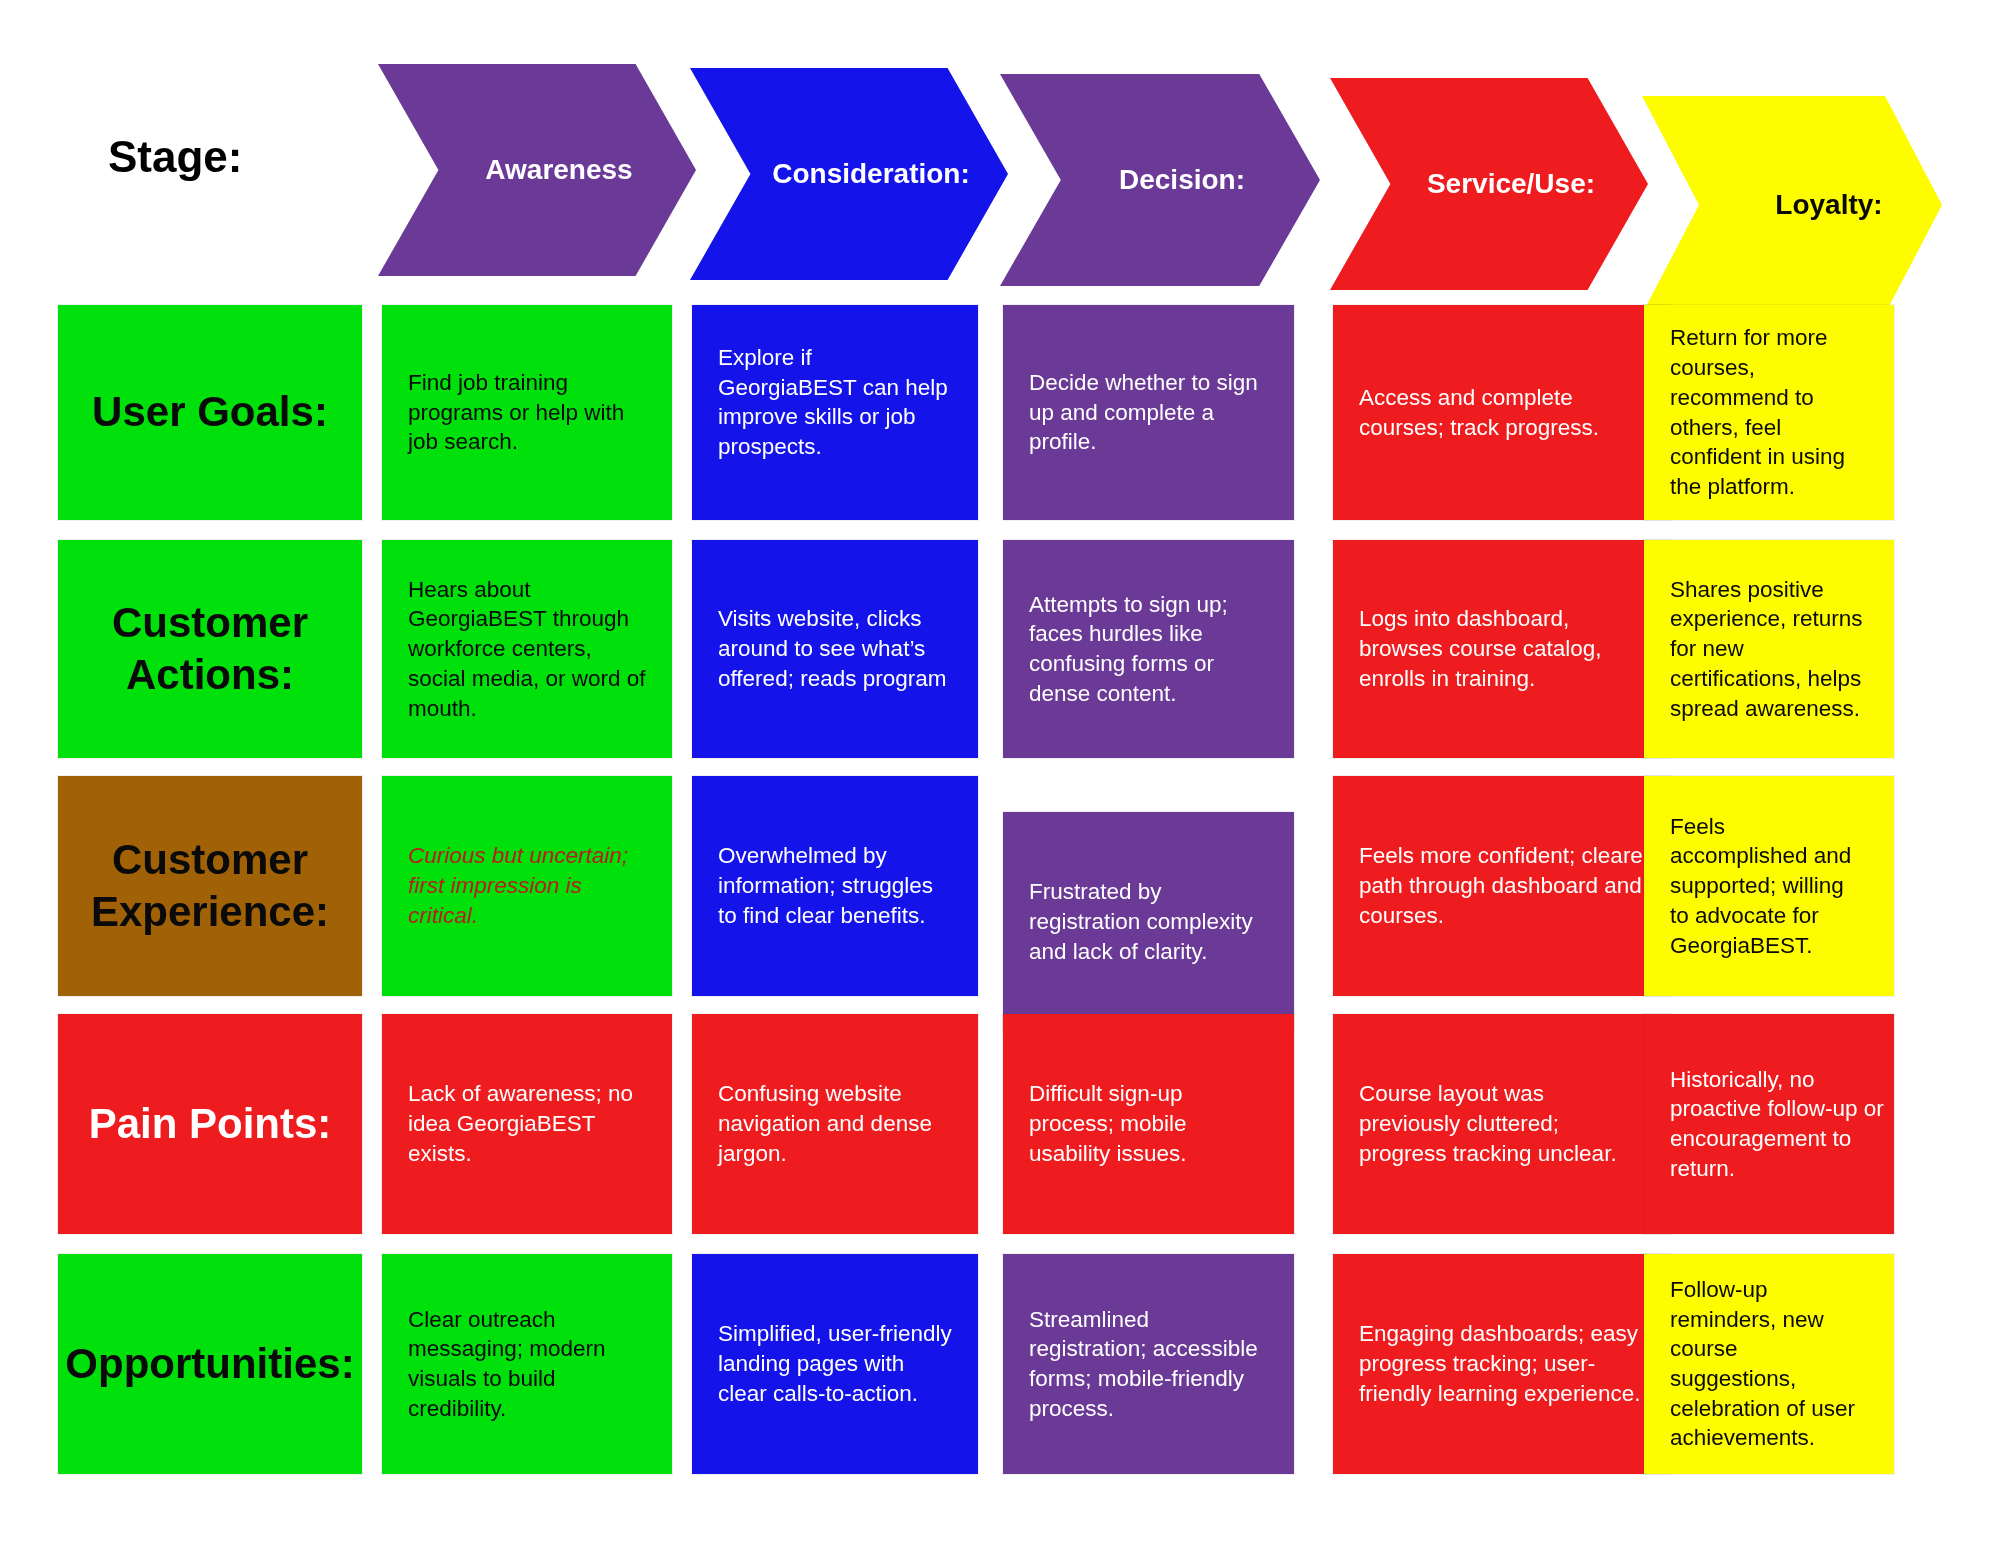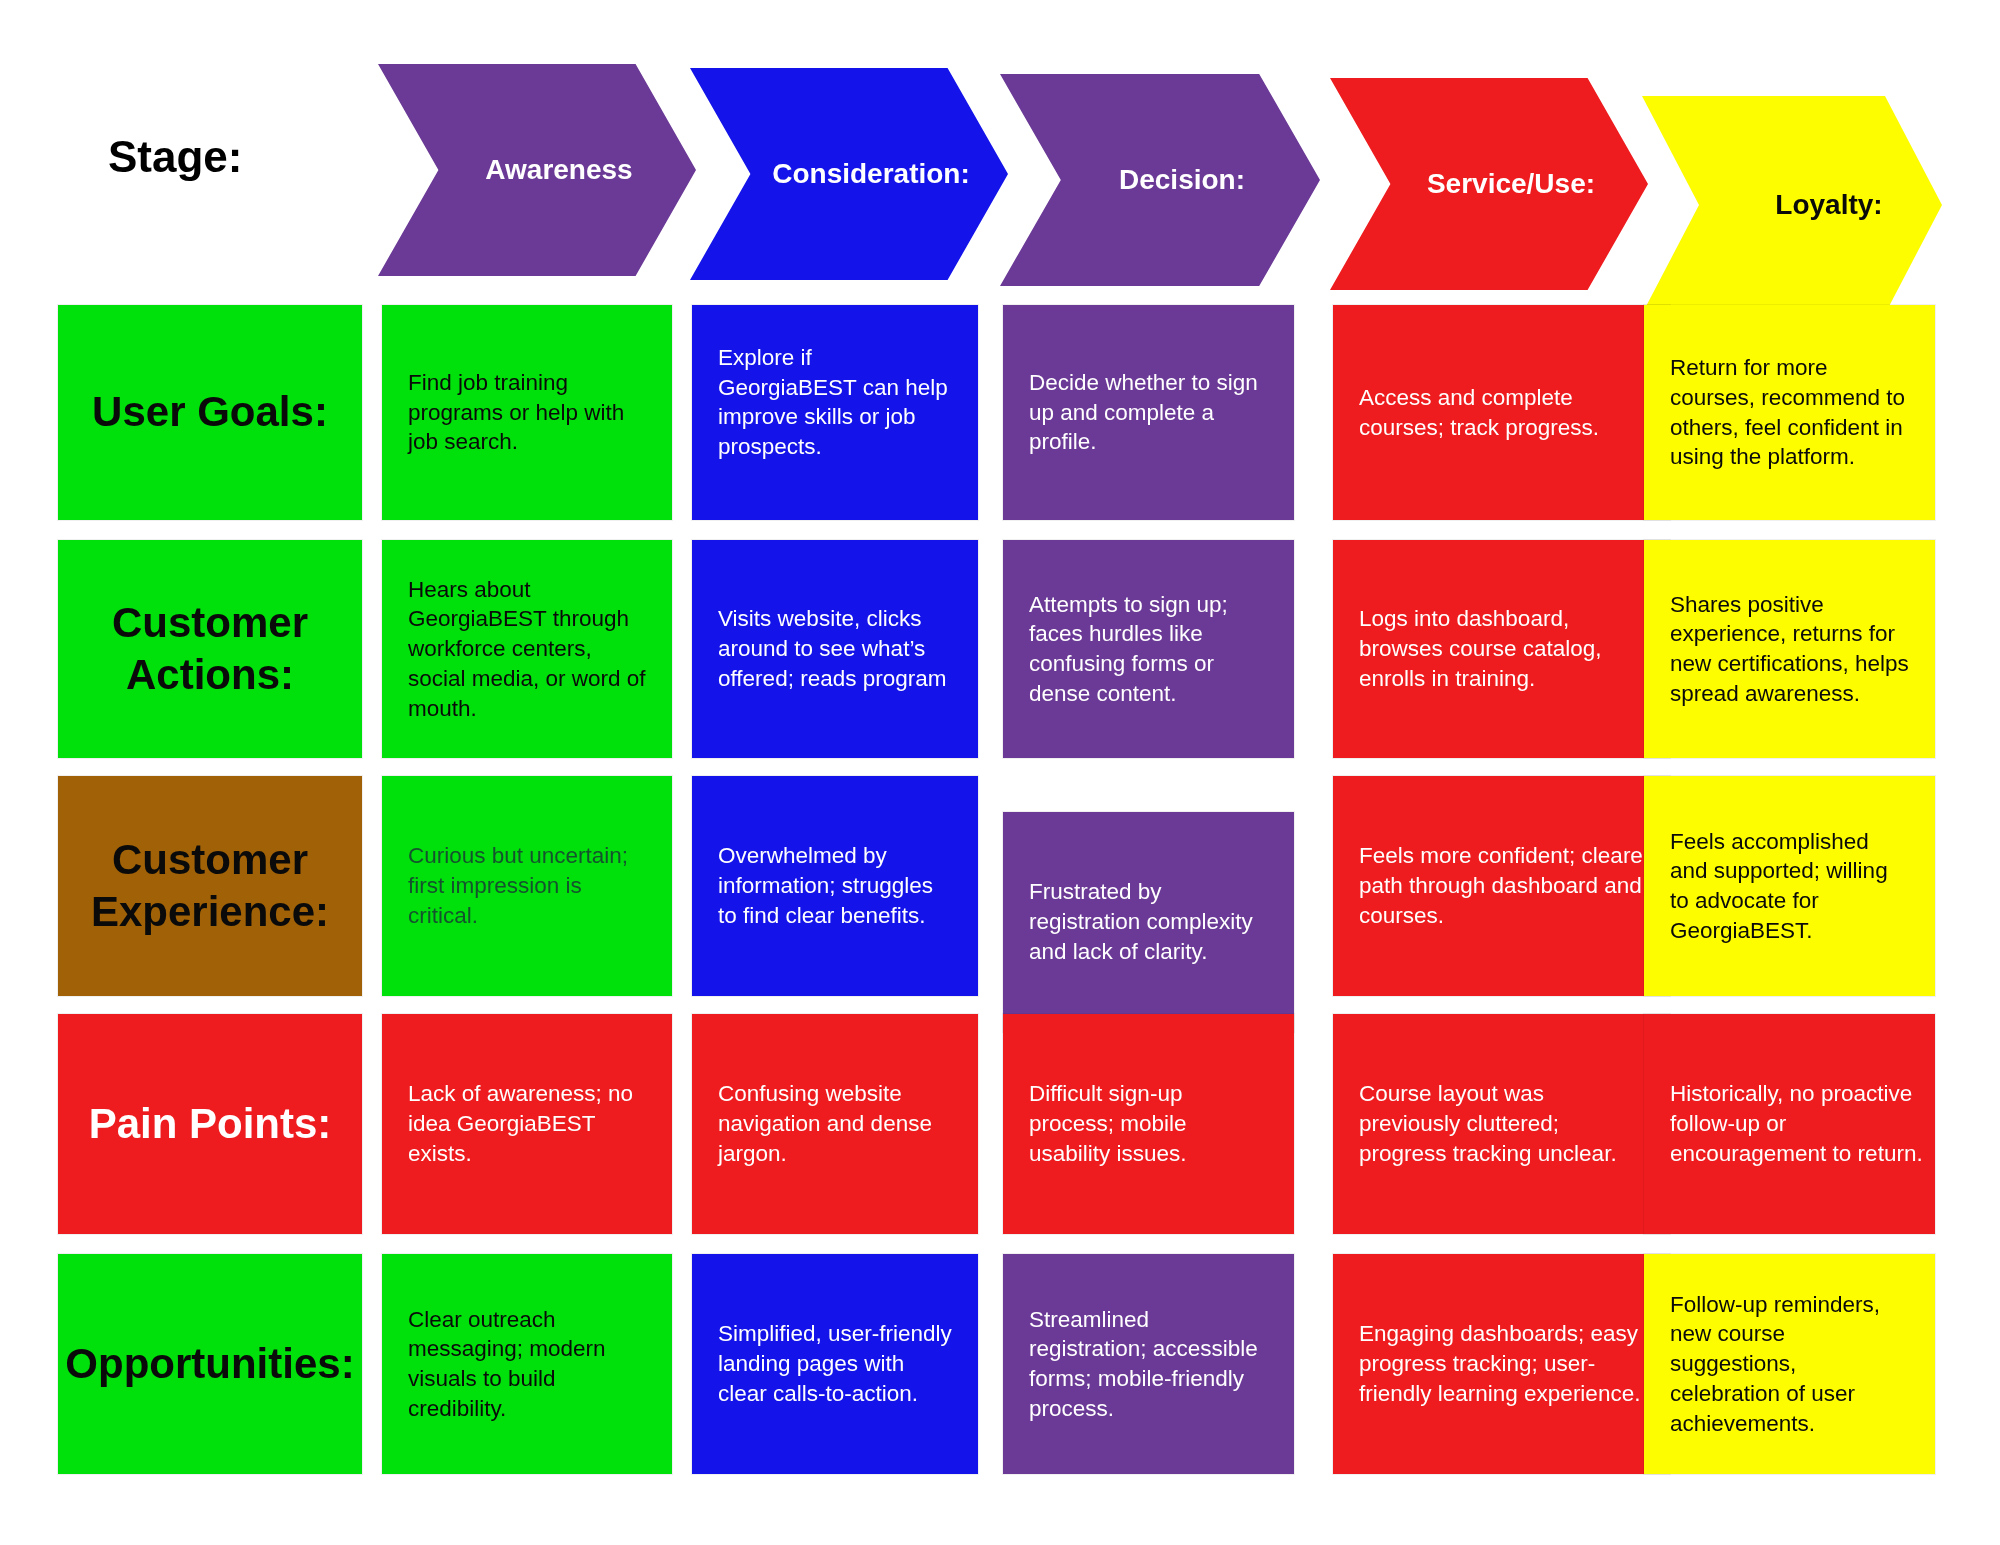--- a/index.html
+++ b/index.html
@@ -48,21 +48,21 @@
     padding: 0 18px;
   }
   .v-top { align-items: flex-start; padding-top: 38px; }
   .bleed { padding-right: 2px; }
 
   .col-label { left: 58px;   width: 304px; }
   .col-1     { left: 382px;  width: 290px; }
   .col-2     { left: 692px;  width: 286px; }
   .col-3     { left: 1003px; width: 291px; }
   .col-4     { left: 1333px; width: 337px; }
-  .col-5     { left: 1644px; width: 291px; }
+  .col-5     { left: 1644px; width: 250px; }
 
   .row-1 { top: 305px;  height: 215px; }
   .row-2 { top: 540px;  height: 218px; }
   .row-3 { top: 776px;  height: 220px; }
   .row-4 { top: 1014px; height: 220px; }
   .row-5 { top: 1254px; height: 220px; }
 </style>
 </head>
 <body>
 
@@ -92,21 +92,21 @@
 <div class="cell col-5 row-1" style="background-color: rgb(253, 253, 0); color: rgb(10, 10, 10);">Return for more courses, recommend to others, feel confident in using the platform.</div>
 
 <div class="cell label-cell col-label row-2" style="background-color: rgb(0, 225, 11); color: rgb(10, 10, 10);">Customer Actions:</div>
 <div class="cell col-1 row-2" style="background-color: rgb(0, 225, 11); color: rgb(10, 10, 10);">Hears about GeorgiaBEST through workforce centers, social media, or word of mouth.</div>
 <div class="cell col-2 row-2" style="background-color: rgb(20, 20, 234); color: rgb(255, 255, 255);">Visits website, clicks around to see what’s offered; reads program</div>
 <div class="cell col-3 row-2" style="background-color: rgb(107, 58, 150); color: rgb(255, 255, 255);">Attempts to sign up; faces hurdles like confusing forms or dense content.</div>
 <div class="cell col-4 row-2" style="background-color: rgb(238, 28, 30); color: rgb(255, 255, 255);">Logs into dashboard, browses course catalog, enrolls in training.</div>
 <div class="cell col-5 row-2" style="background-color: rgb(253, 253, 0); color: rgb(10, 10, 10);">Shares positive experience, returns for new certifications, helps spread awareness.</div>
 
 <div class="cell label-cell col-label row-3" style="background-color: #a16207; color: rgb(10, 10, 10);">Customer Experience:</div>
-<div class="cell col-1 row-3" style="background-color: rgb(0, 225, 11); color: #14532d;">Curious but uncertain; first impression is critical.</div>
+<div class="cell col-1 row-3" style="background-color: rgb(0, 225, 11); color: #b91c1c; font-style: italic;">Curious but uncertain; first impression is critical.</div>
 <div class="cell col-2 row-3" style="background-color: rgb(20, 20, 234); color: rgb(255, 255, 255);">Overwhelmed by information; struggles to find clear benefits.</div>
 <div class="cell col-3 row-3" style="background-color: rgb(107, 58, 150); color: rgb(255, 255, 255); margin-top: 36px;">Frustrated by registration complexity and lack of clarity.</div>
 <div class="cell col-4 row-3 bleed" style="background-color: rgb(238, 28, 30); color: rgb(255, 255, 255);">Feels more confident; cleare path through dashboard and courses.</div>
 <div class="cell col-5 row-3" style="background-color: rgb(253, 253, 0); color: rgb(10, 10, 10);">Feels accomplished and supported; willing to advocate for GeorgiaBEST.</div>
 
 <div class="cell label-cell col-label row-4" style="background-color: rgb(238, 28, 30); color: rgb(255, 255, 255);">Pain Points:</div>
 <div class="cell col-1 row-4" style="background-color: rgb(238, 28, 30); color: rgb(255, 255, 255);">Lack of awareness; no idea GeorgiaBEST exists.</div>
 <div class="cell col-2 row-4" style="background-color: rgb(238, 28, 30); color: rgb(255, 255, 255);">Confusing website navigation and dense jargon.</div>
 <div class="cell col-3 row-4" style="background-color: rgb(238, 28, 30); color: rgb(255, 255, 255);">Difficult sign-up process; mobile usability issues.</div>
 <div class="cell col-4 row-4" style="background-color: rgb(238, 28, 30); color: rgb(255, 255, 255);">Course layout was previously cluttered; progress tracking unclear.</div>

